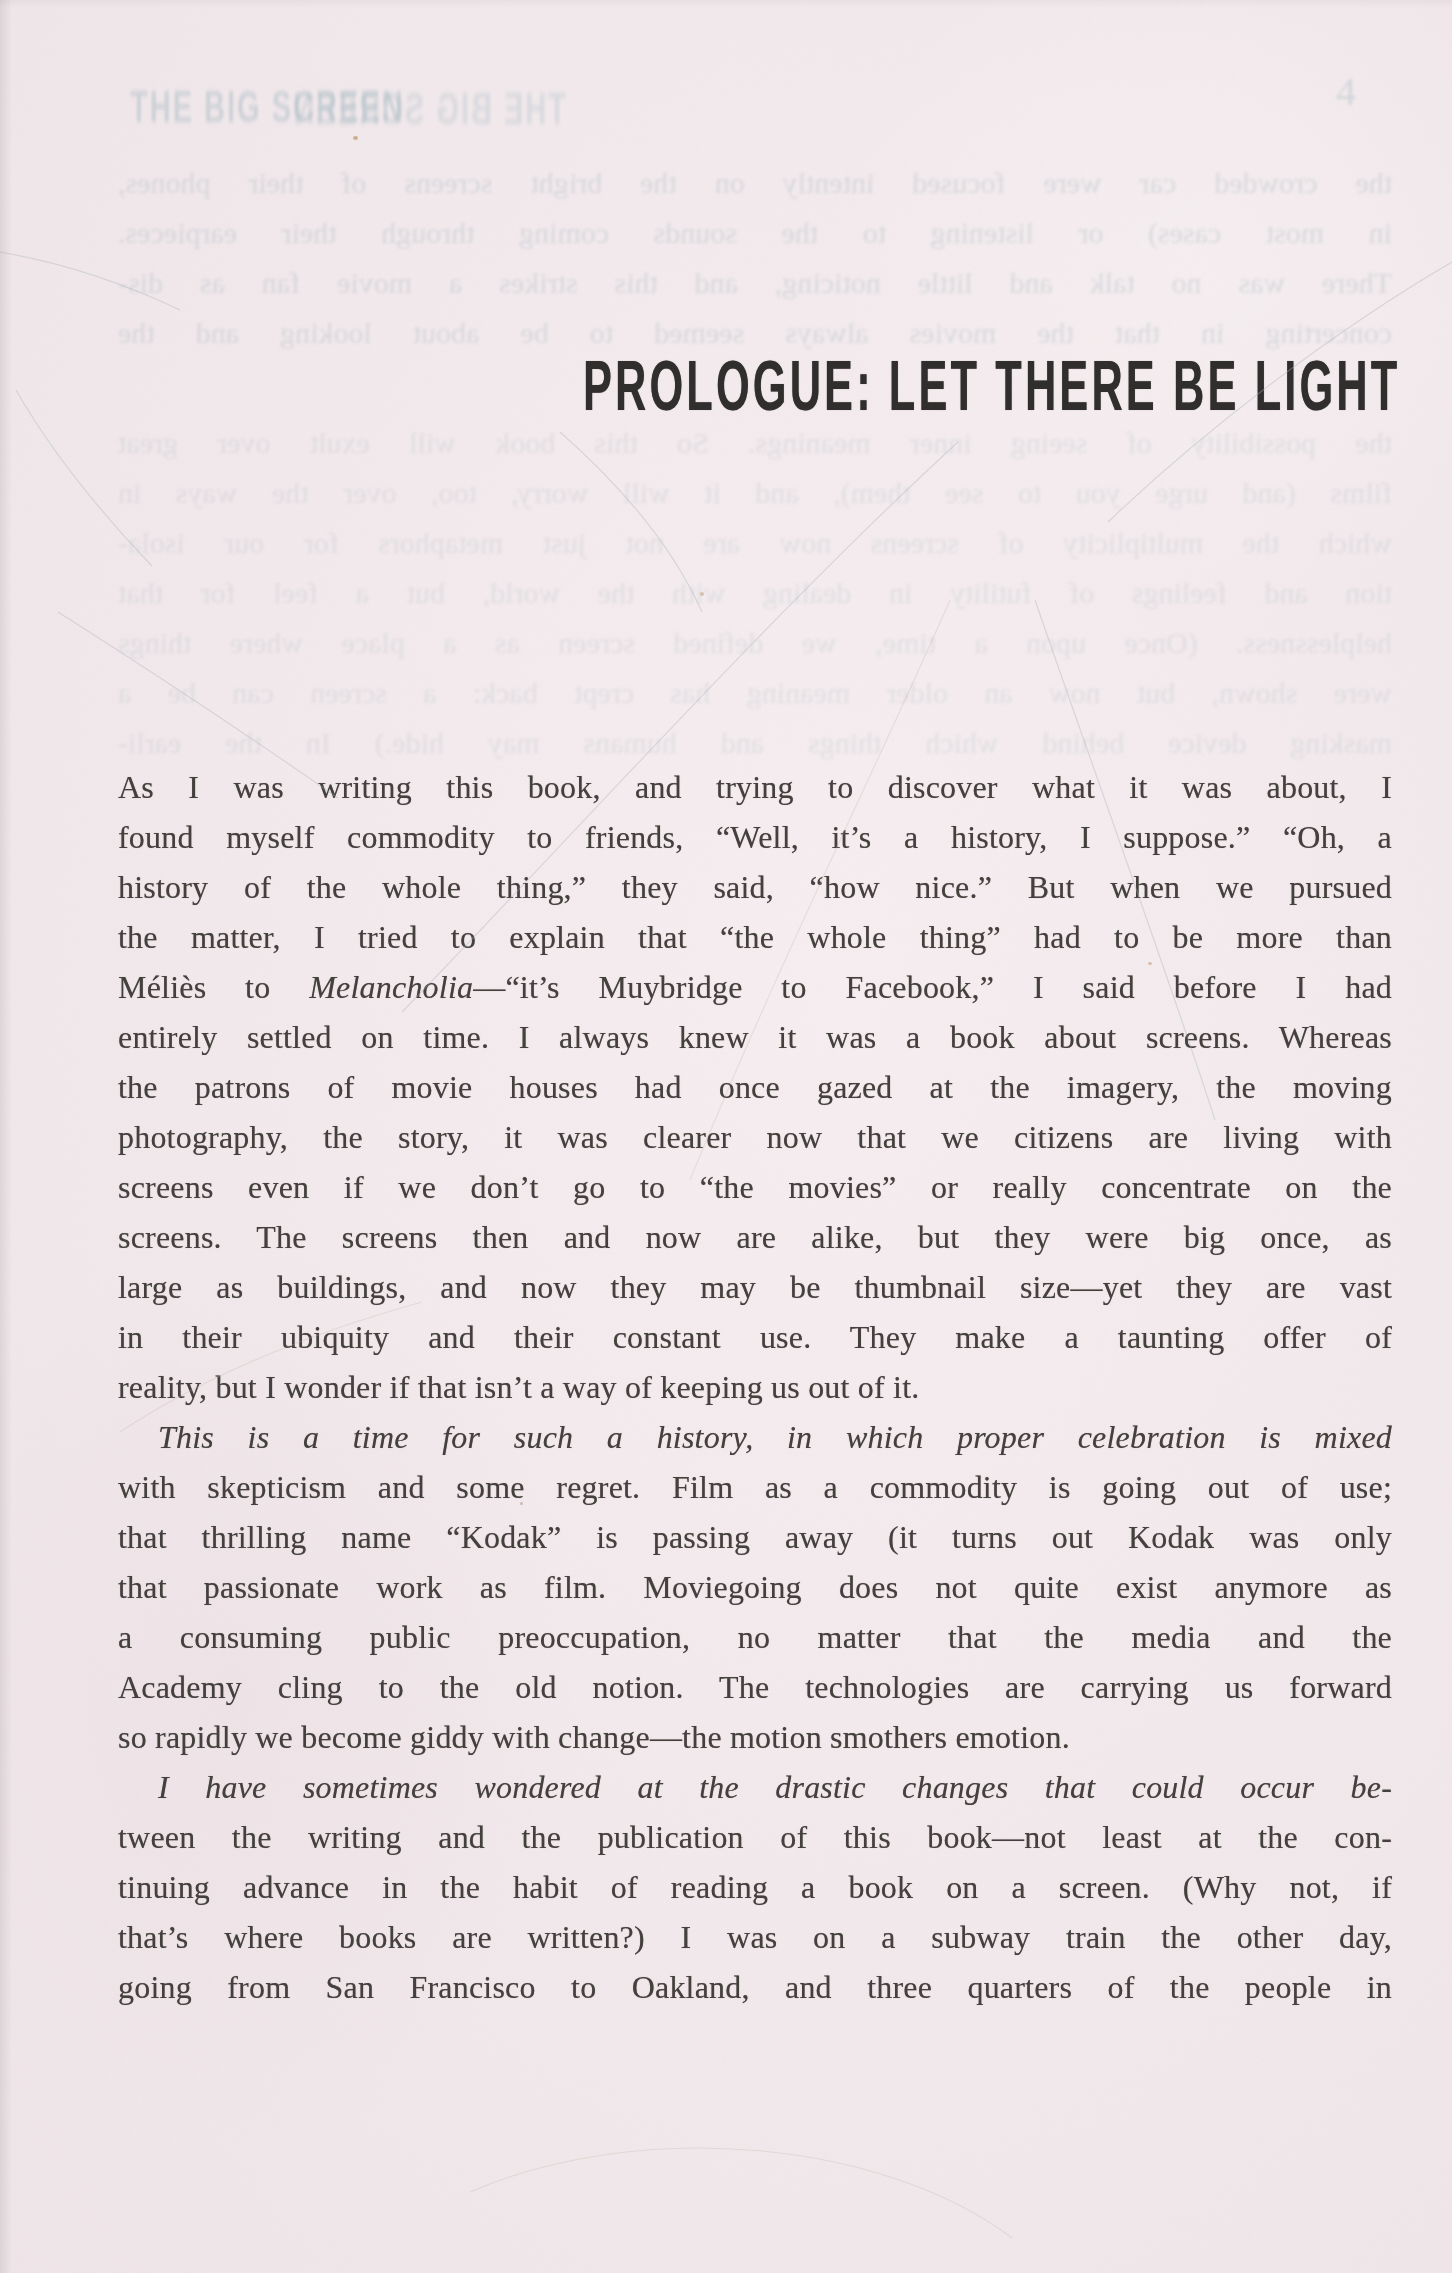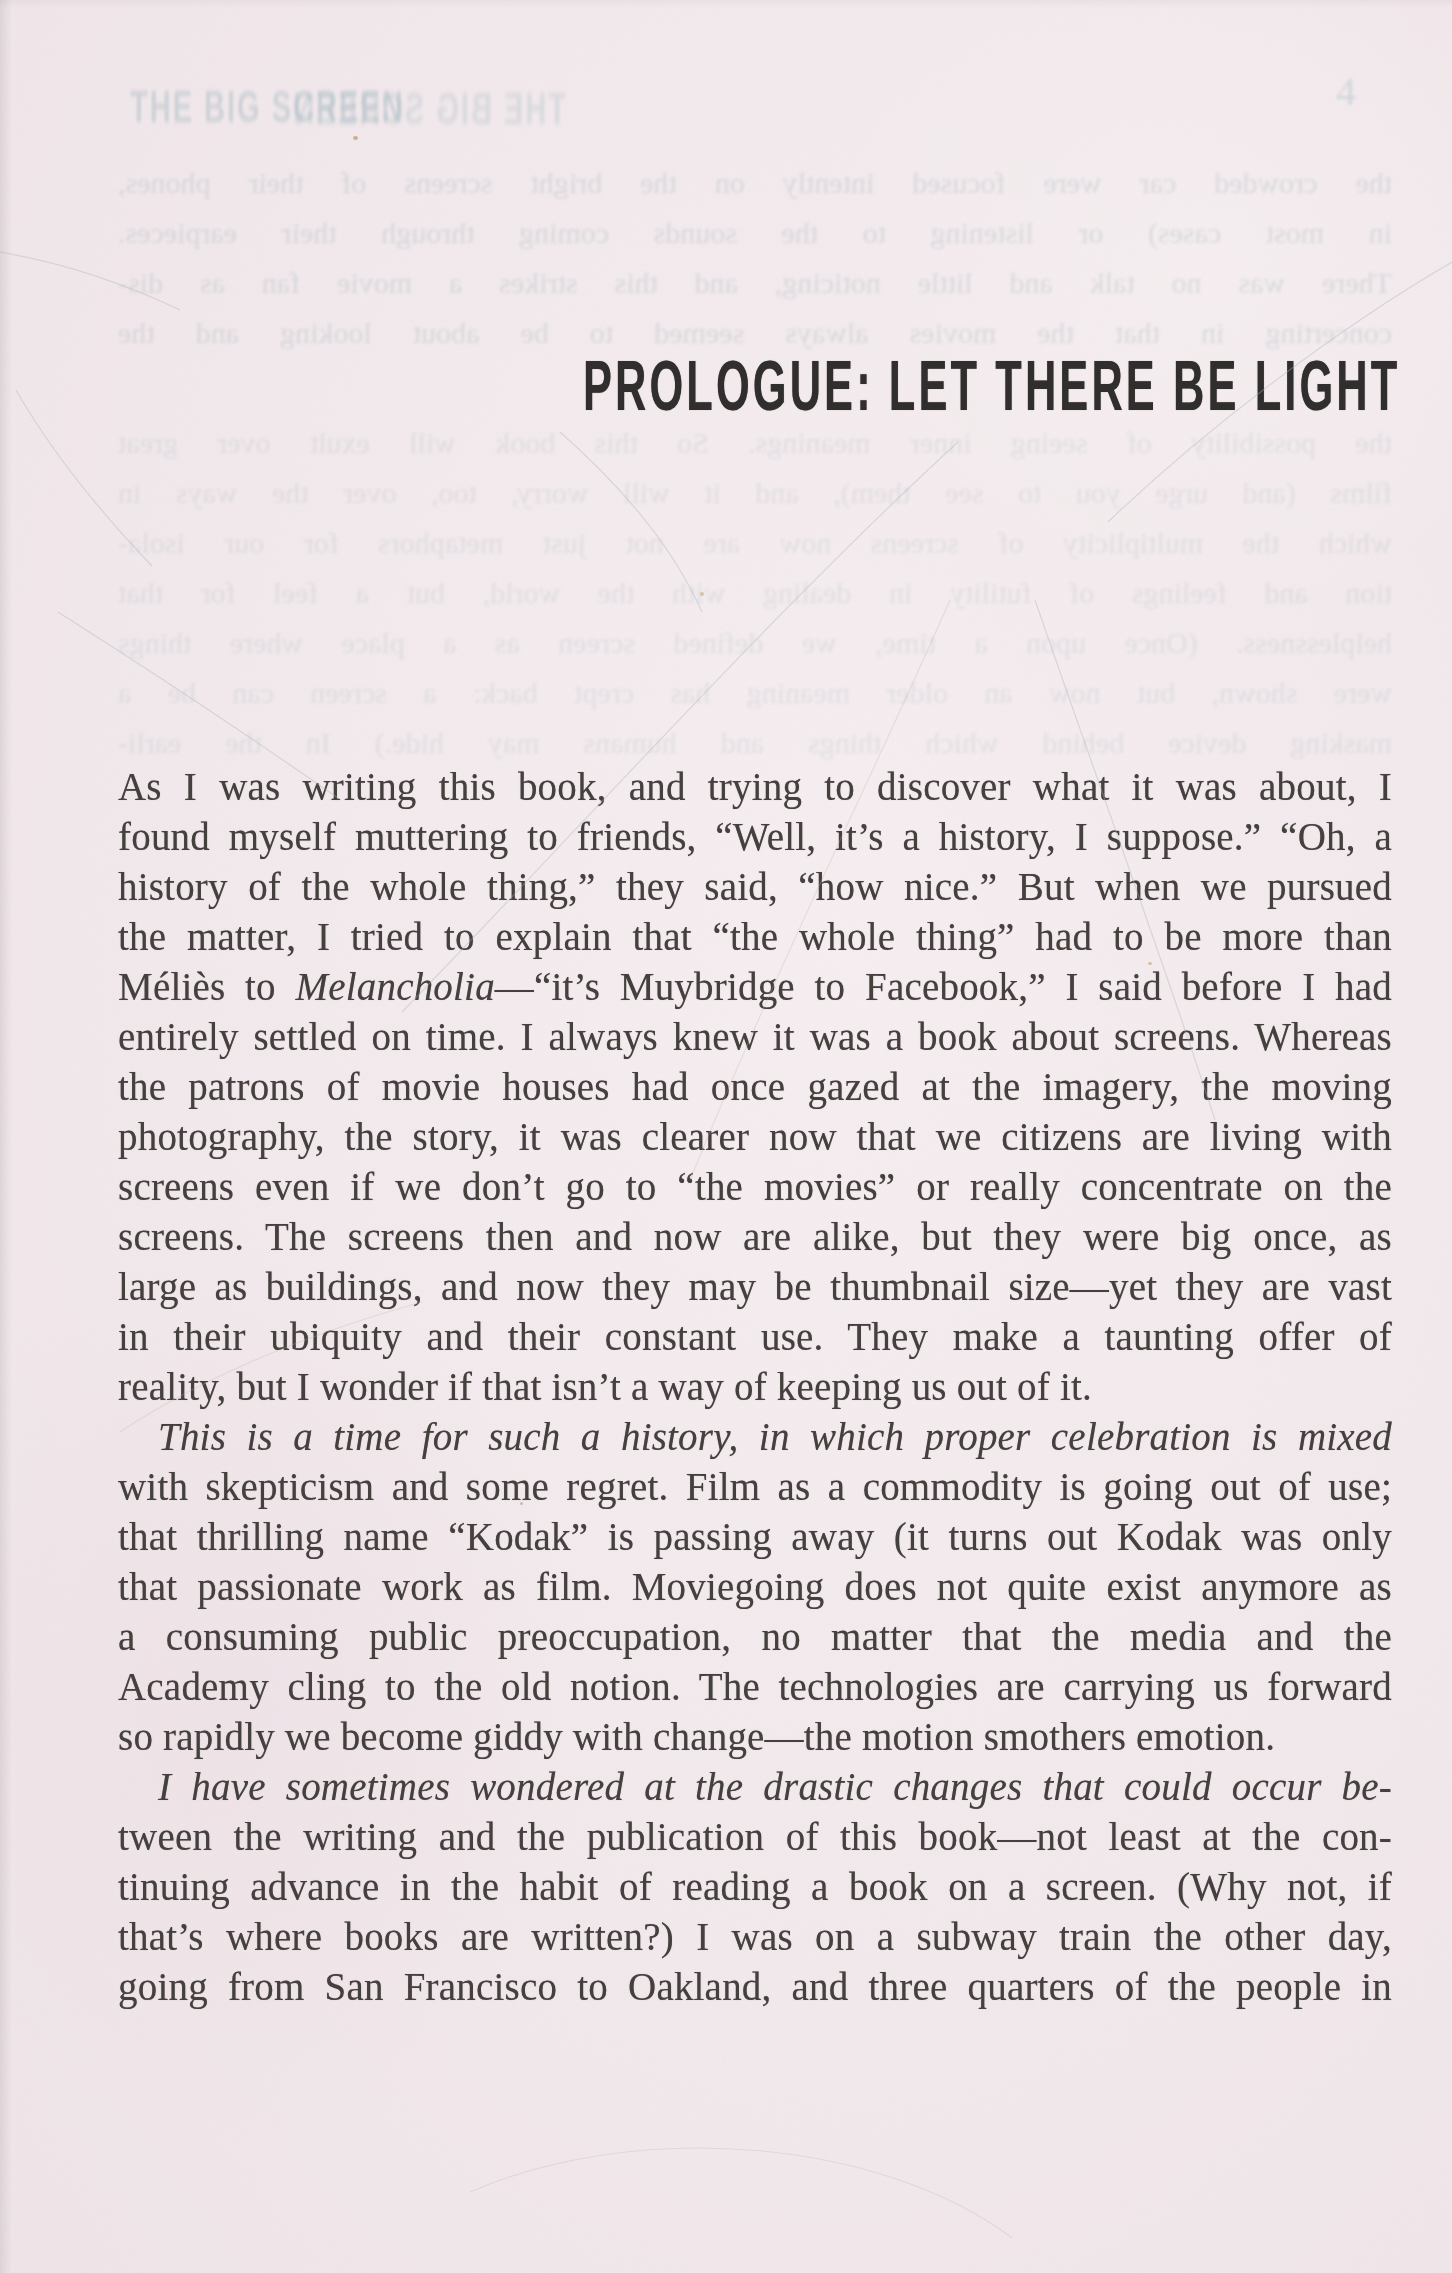--- a/index.html
+++ b/index.html
@@ -53,21 +53,21 @@
   
   .title {
     position:absolute; top:346px; right:60px; white-space:nowrap;
     font-family:"Liberation Sans", sans-serif; font-weight:bold;
     font-size:70px; letter-spacing:5px; color:#2e2c2a;
     transform:scaleX(0.62); transform-origin:100% 50%;
     text-shadow:0 0 1px rgba(46,44,42,0.6);
   }
   .bodytext {
     position:absolute; left:118px; top:762px; width:1274px;
-    font-size:39px; color:#413e3b; letter-spacing:0.2px;
+    font-size:32px; color:#413e3b; letter-spacing:0.2px;
     text-shadow:0 0 0.7px rgba(64,60,55,0.5);
   }
   .tline { height:50px; line-height:50px; text-align:justify; text-align-last:justify; }
   .tline.ind { text-indent:40px;font-style:italic; }
   .tline.pend { text-align-last:left; }
 
   
   .artifacts { position:absolute; inset:0; pointer-events:none; }
   .speck { position:absolute; border-radius:50%; }
   .grain { position:absolute; inset:0; pointer-events:none; }
@@ -98,21 +98,21 @@
         <div class="ghost-line soft" style="top: 618px;">helplessness. (Once upon a time, we defined screen as a place where things</div>
         <div class="ghost-line soft" style="top: 668px;">were shown, but now an older meaning has crept back: a screen can be a</div>
         <div class="ghost-line soft" style="top: 718px;">masking device behind which things and humans may hide.) In the earli-</div>
       </div>
   </div>
 
   <div class="title">PROLOGUE: LET THERE BE LIGHT</div>
 
   <div class="bodytext" id="bodytext">
       <div class="tline">As I was writing this book, and trying to discover what it was about, I</div>
-      <div class="tline">found myself muttering to friends, “Well, it’s a history, I suppose.” “Oh, a</div>
+      <div class="tline">found myself commodity to friends, “Well, it’s a history, I suppose.” “Oh, a</div>
       <div class="tline">history of the whole thing,” they said, “how nice.” But when we pursued</div>
       <div class="tline">the matter, I tried to explain that “the whole thing” had to be more than</div>
       <div class="tline">Méliès to <i>Melancholia</i>—“it’s Muybridge to Facebook,” I said before I had</div>
       <div class="tline">entirely settled on time. I always knew it was a book about screens. Whereas</div>
       <div class="tline">the patrons of movie houses had once gazed at the imagery, the moving</div>
       <div class="tline">photography, the story, it was clearer now that we citizens are living with</div>
       <div class="tline">screens even if we don’t go to “the movies” or really concentrate on the</div>
       <div class="tline">screens. The screens then and now are alike, but they were big once, as</div>
       <div class="tline">large as buildings, and now they may be thumbnail size—yet they are vast</div>
       <div class="tline">in their ubiquity and their constant use. They make a taunting offer of</div>

